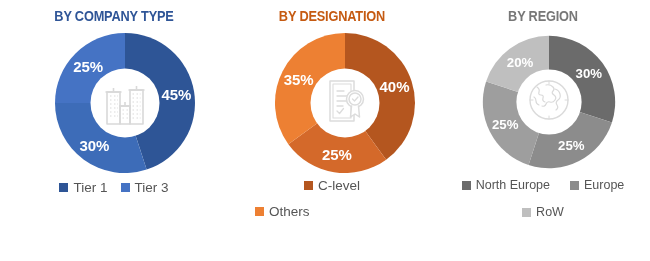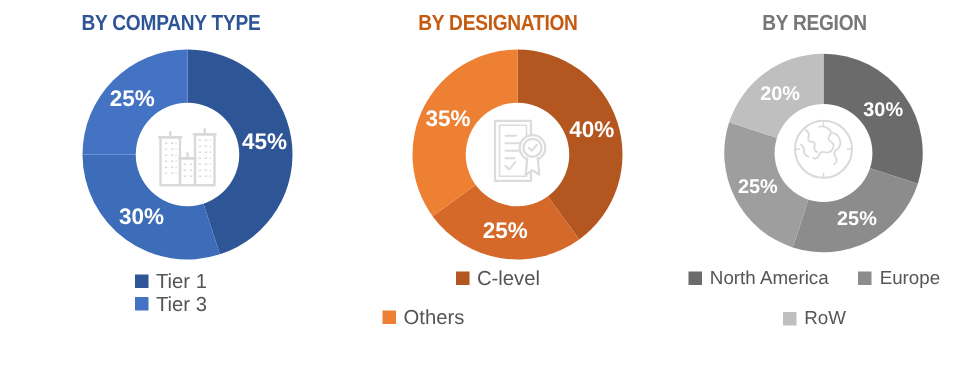--- a/index.html
+++ b/index.html
@@ -53,21 +53,20 @@
     transform: translate(-50%, -50%);
   }
 
   .legend {
     position: absolute;
     left: 0; right: 0;
     display: flex;
     flex-wrap: wrap;
     justify-content: center;
     align-items: center;
-    flex-direction: column;
   }
   #legend-company { top: 180px; gap: 0px 13px; }
   #legend-design  { top: 178px; gap: 11px 16px; width: 190px; left: 9px; }
   #legend-region  { top: 178px; gap: 13px 14px; width: 206px; left: 4px; }
 
   .legend-item {
     display: flex; align-items: center; gap: 5px;
     white-space: nowrap;
   }
   .legend-swatch {
@@ -246,21 +245,21 @@
           <path d="M9 21 q2 1 2 4 q0 3 3 4" stroke-width="1.2"></path>
           <path d="M24 5 v3 M24 40 v3 M5 24 h3 M40 24 h3" stroke-width="1"></path>
         </svg>
       </div>
     </div>
 
     <div class="legend" id="legend-region">
         <div class="lg-row">
           <div class="legend-item">
             <span class="legend-swatch" style="background: rgb(107, 107, 107);"></span>
-            <span class="legend-text">North America</span>
+            <span class="legend-text">North Europe</span>
           </div>
           <div class="legend-item">
             <span class="legend-swatch" style="background: rgb(140, 140, 140);"></span>
             <span class="legend-text">Europe</span>
           </div>
         </div>
         <div class="lg-row">
           <div class="legend-item">
             <span class="legend-swatch" style="background: rgb(191, 191, 191);"></span>
             <span class="legend-text">RoW</span>

